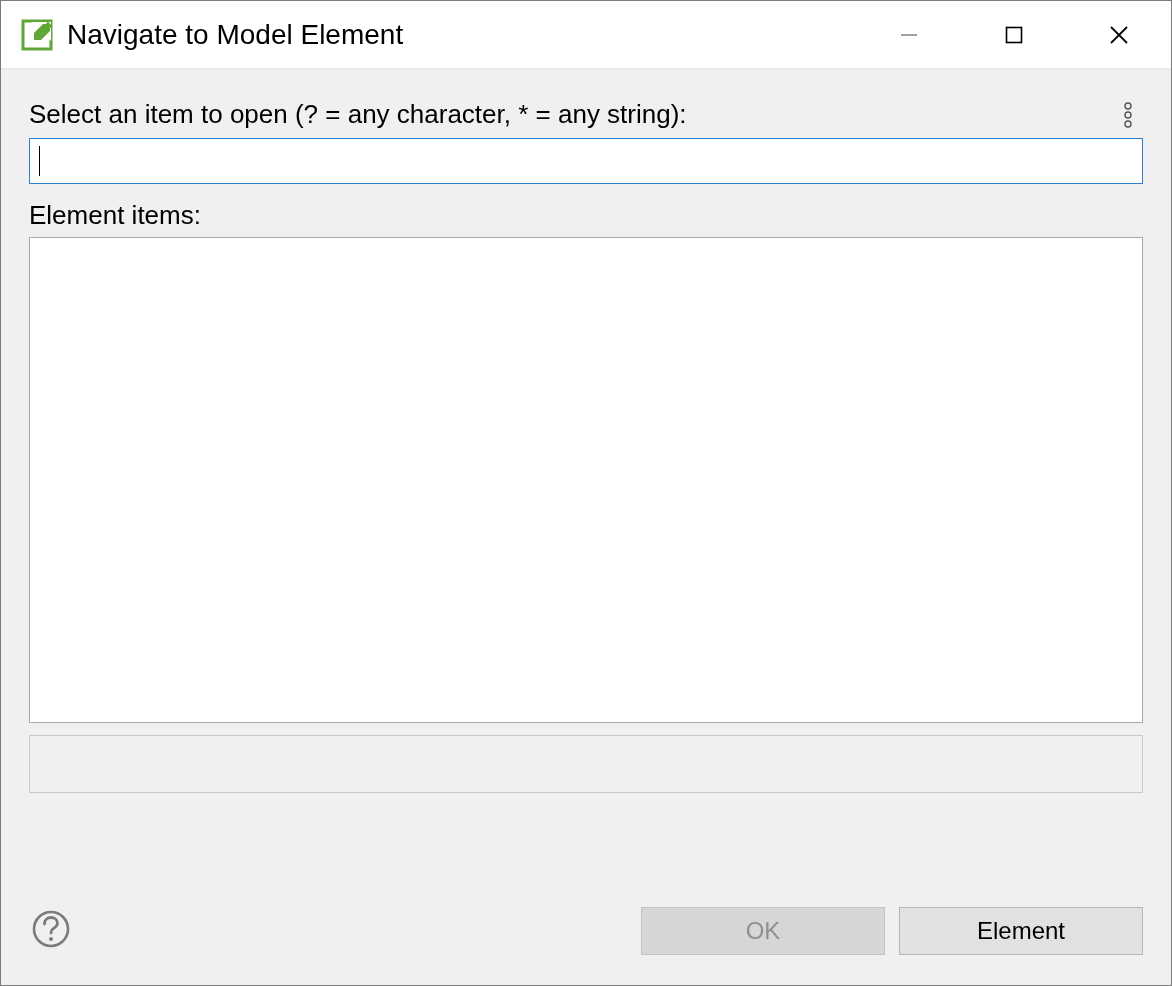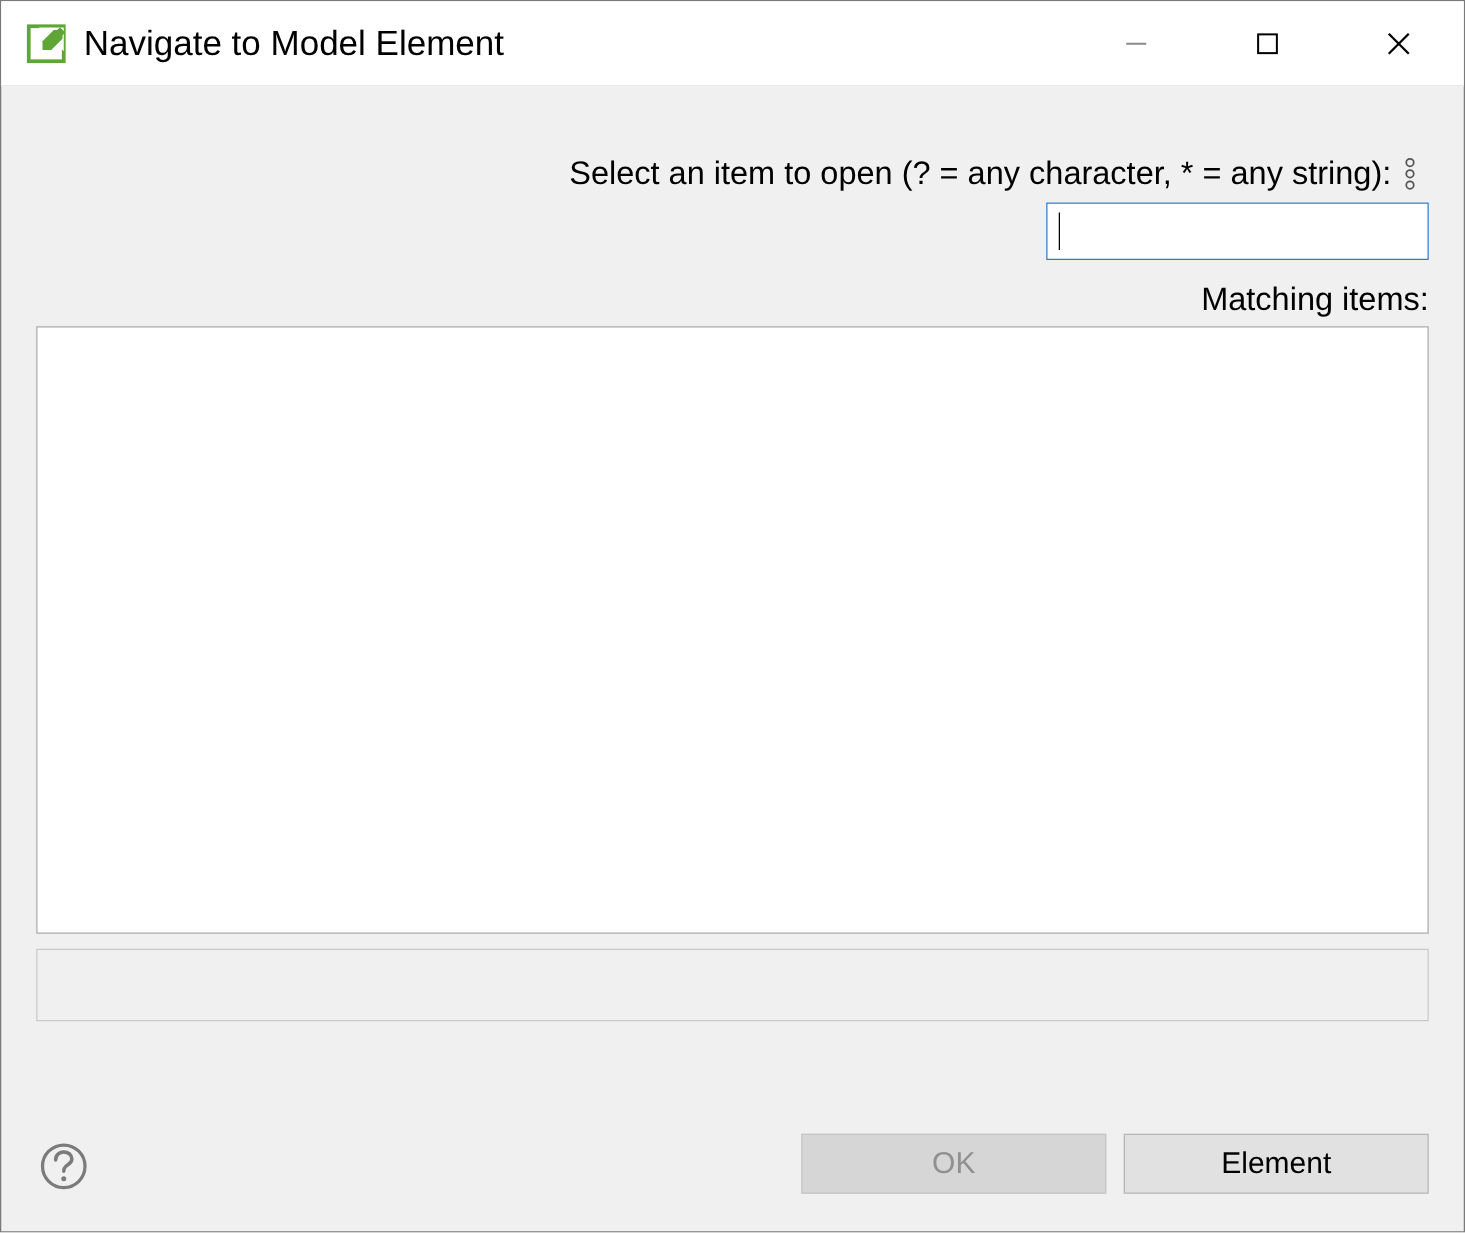--- a/index.html
+++ b/index.html
@@ -9,21 +9,20 @@
       font-family: "Segoe UI", Arial, sans-serif;
       background: #fff;
     }
     .window {
       width: 1172px;
       height: 986px;
       border: 1px solid #7a7a7a;
       display: flex;
       flex-direction: column;
       background: #f0f0f0;
-      gap: 24px;
     }
     .titlebar {
       height: 68px;
       background: #ffffff;
       display: flex;
       align-items: center;
       padding-left: 20px;
       border-bottom: 1px solid #e8e8e8;
     }
     .title-icon {
@@ -52,21 +51,20 @@
       border: none;
       cursor: pointer;
     }
     .win-btn svg { stroke: #000; }
     .content {
       flex: 1;
       padding: 30px 28px 0 28px;
       display: flex;
       flex-direction: column;
       position: relative;
-      align-items: flex-end;
     }
     .label-row {
       display: flex;
       align-items: center;
       justify-content: space-between;
       margin-bottom: 8px;
     }
     .field-label {
       font-size: 26px;
       color: #000;
@@ -102,21 +100,21 @@
     }
     .status-bar {
       width: 100%;
       height: 58px;
       margin-top: 12px;
       border: 1px solid #c9c9c9;
       background: #f0f0f0;
     }
     .footer {
       display: flex;
-      align-items: flex-end;
+      align-items: flex-start;
       padding: 26px 28px 30px 28px;
     }
     .help-btn {
       width: 44px;
       height: 44px;
       display: flex;
       align-items: center;
       justify-content: center;
       cursor: pointer;
     }
@@ -188,21 +186,21 @@
           <circle cx="5" cy="13" r="3" fill="none" stroke="#555" stroke-width="1.4"></circle>
           <circle cx="5" cy="22" r="3" fill="none" stroke="#555" stroke-width="1.4"></circle>
         </svg>
       </div>
     </div>
     <div style="position:relative;">
       <input type="text" class="search-input" value="" style="">
       <div class="caret" style="left:10px; top:8px;"></div>
     </div>
 
-    <div class="matching-label">Matching items:</div>
+    <div class="matching-label">Element items:</div>
     <div class="matching-list"></div>
     <div class="status-bar"></div>
   </div>
 
   <div class="footer">
     <div class="help-btn">
       <svg width="40" height="40" viewBox="0 0 40 40">
         <circle cx="20" cy="20" r="17" fill="none" stroke="#7b7b7b" stroke-width="2.6"></circle>
         <path d="M13.5 15 C13.5 10.5 17 8.5 20 8.5 C23.5 8.5 26.5 10.8 26.5 14.2 C26.5 17.5 23.5 18.5 21.5 20.2 C20.3 21.2 20 22.3 20 24" fill="none" stroke="#7b7b7b" stroke-width="2.8" stroke-linecap="round"></path>
         <circle cx="20" cy="30" r="2" fill="#7b7b7b"></circle>

